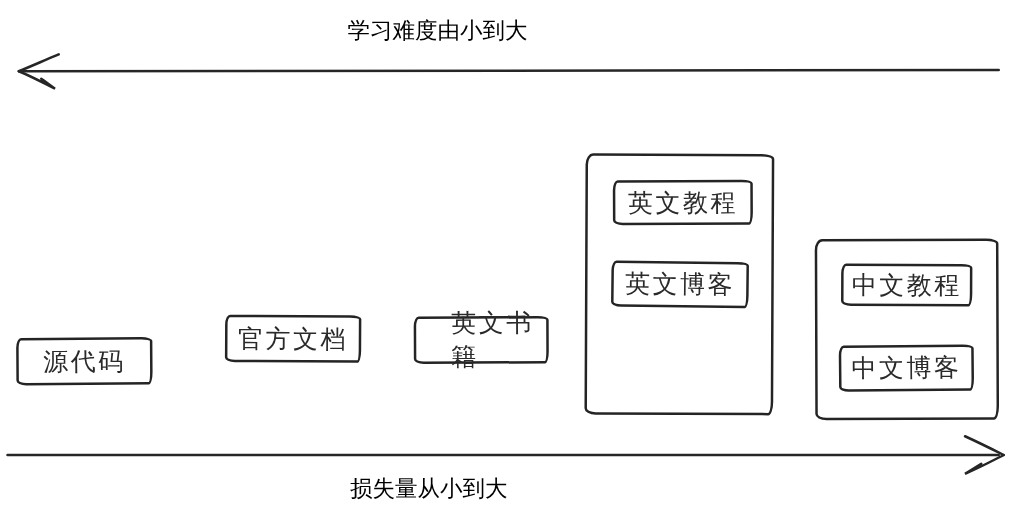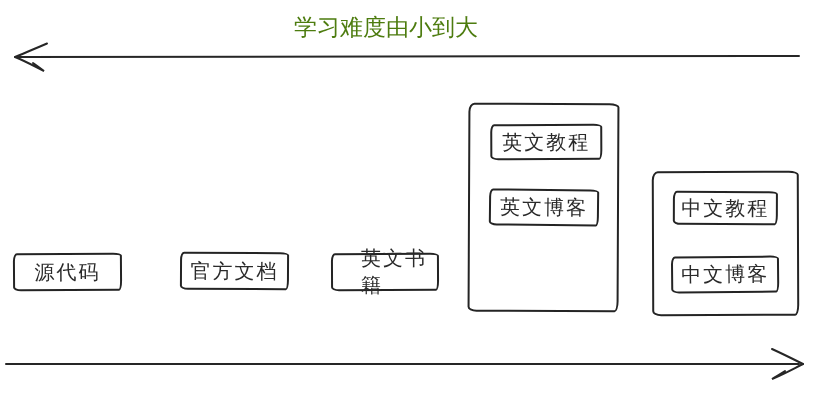--- a/index.html
+++ b/index.html
@@ -11,23 +11,23 @@
     position: relative;
     width: 813px;
     height: 414px;
     background: #ffffff;
     font-family: "DejaVu Sans", sans-serif;
     color: #2a2a2a;
     overflow: hidden;
   }
   .axis-label {
     position: absolute;
-    font-size: 23px;
-    text-align: right;
-    color: #4d7c0f;
+    font-size: 18px;
+    text-align: left;
+    color: #000000;
     white-space: nowrap;
   }
   #top-axis-label {
     left: 278px;
     top: 12px;
     width: 200px;
   }
   #bottom-axis-label {
     left: 280px;
     top: 379px;
@@ -51,42 +51,44 @@
     color: #2a2a2a;
     box-sizing: border-box;
     border-radius: 4px 9px 3px 8px / 8px 3px 10px 4px;
   }
   .group-box {
     position: absolute;
     background: #ffffff;
     border: 2.4px solid #242424;
     box-sizing: border-box;
     border-radius: 6px 10px 4px 9px / 9px 4px 11px 5px;
+    margin-top: 20px;
   }
   
-  #box-source   { left: 13px;  top: 253px; width: 109px; height: 38px; transform: rotate(-0.4deg); }
+  #box-source   { left: 13px;  top: 270px; width: 109px; height: 38px; transform: rotate(-0.4deg); }
   #box-official { left: 180px; top: 252px; width: 109px; height: 38px; transform: rotate(0.3deg); }
   #box-enbooks  { left: 331px; top: 253px; width: 108px; height: 38px; transform: rotate(-0.25deg); padding-left: 28px; }
   
   #group-1 { left: 468px; top: 103px; width: 151px; height: 209px; transform: rotate(0.25deg); }
   #g1-item-0 { left: 20px; top: 19px;  width: 112px; height: 36px; transform: rotate(-0.5deg); }
   #g1-item-1 { left: 19px; top: 84px;  width: 110px; height: 37px; transform: rotate(0.4deg); }
   #g1-item-2 { left: 18px; top: 149px; width: 110px; height: 37px; transform: rotate(-0.3deg); }
   
   #group-2 { left: 652px; top: 171px; width: 147px; height: 145px; transform: rotate(-0.2deg); padding-left: 29px; }
   #g2-item-0 { left: 19px; top: 18px; width: 105px; height: 34px; transform: rotate(0.4deg); }
   #g2-item-1 { left: 17px; top: 83px; width: 108px; height: 37px; transform: rotate(-0.35deg); }
 </style>
 </head>
 <body>
 
 <div id="canvas">
 
   <div class="axis-label" id="top-axis-label">学习难度由小到大</div>
 
+  <div class="axis-label" id="bottom-axis-label">损失量从小到大</div>
 
   <svg class="arrows" width="813" height="414" viewBox="0 0 813 414">
     <g stroke="#262626" stroke-width="2" fill="none" stroke-linecap="round">
       <path d="M799 56 C 620 57.6, 320 55.4, 17 57"></path>
       <path d="M47 43.5 C 36 48, 25 53, 15 57"></path>
       <path d="M15 57 C 25 61, 35 66.5, 44 71 C 40 68, 36 65, 33 63"></path>
     </g>
     <g stroke="#262626" stroke-width="2" fill="none" stroke-linecap="round">
       <path d="M6 364 C 260 362.8, 540 364.8, 799 364"></path>
       <path d="M772 349 C 783 354, 794 359.5, 803 364"></path>

